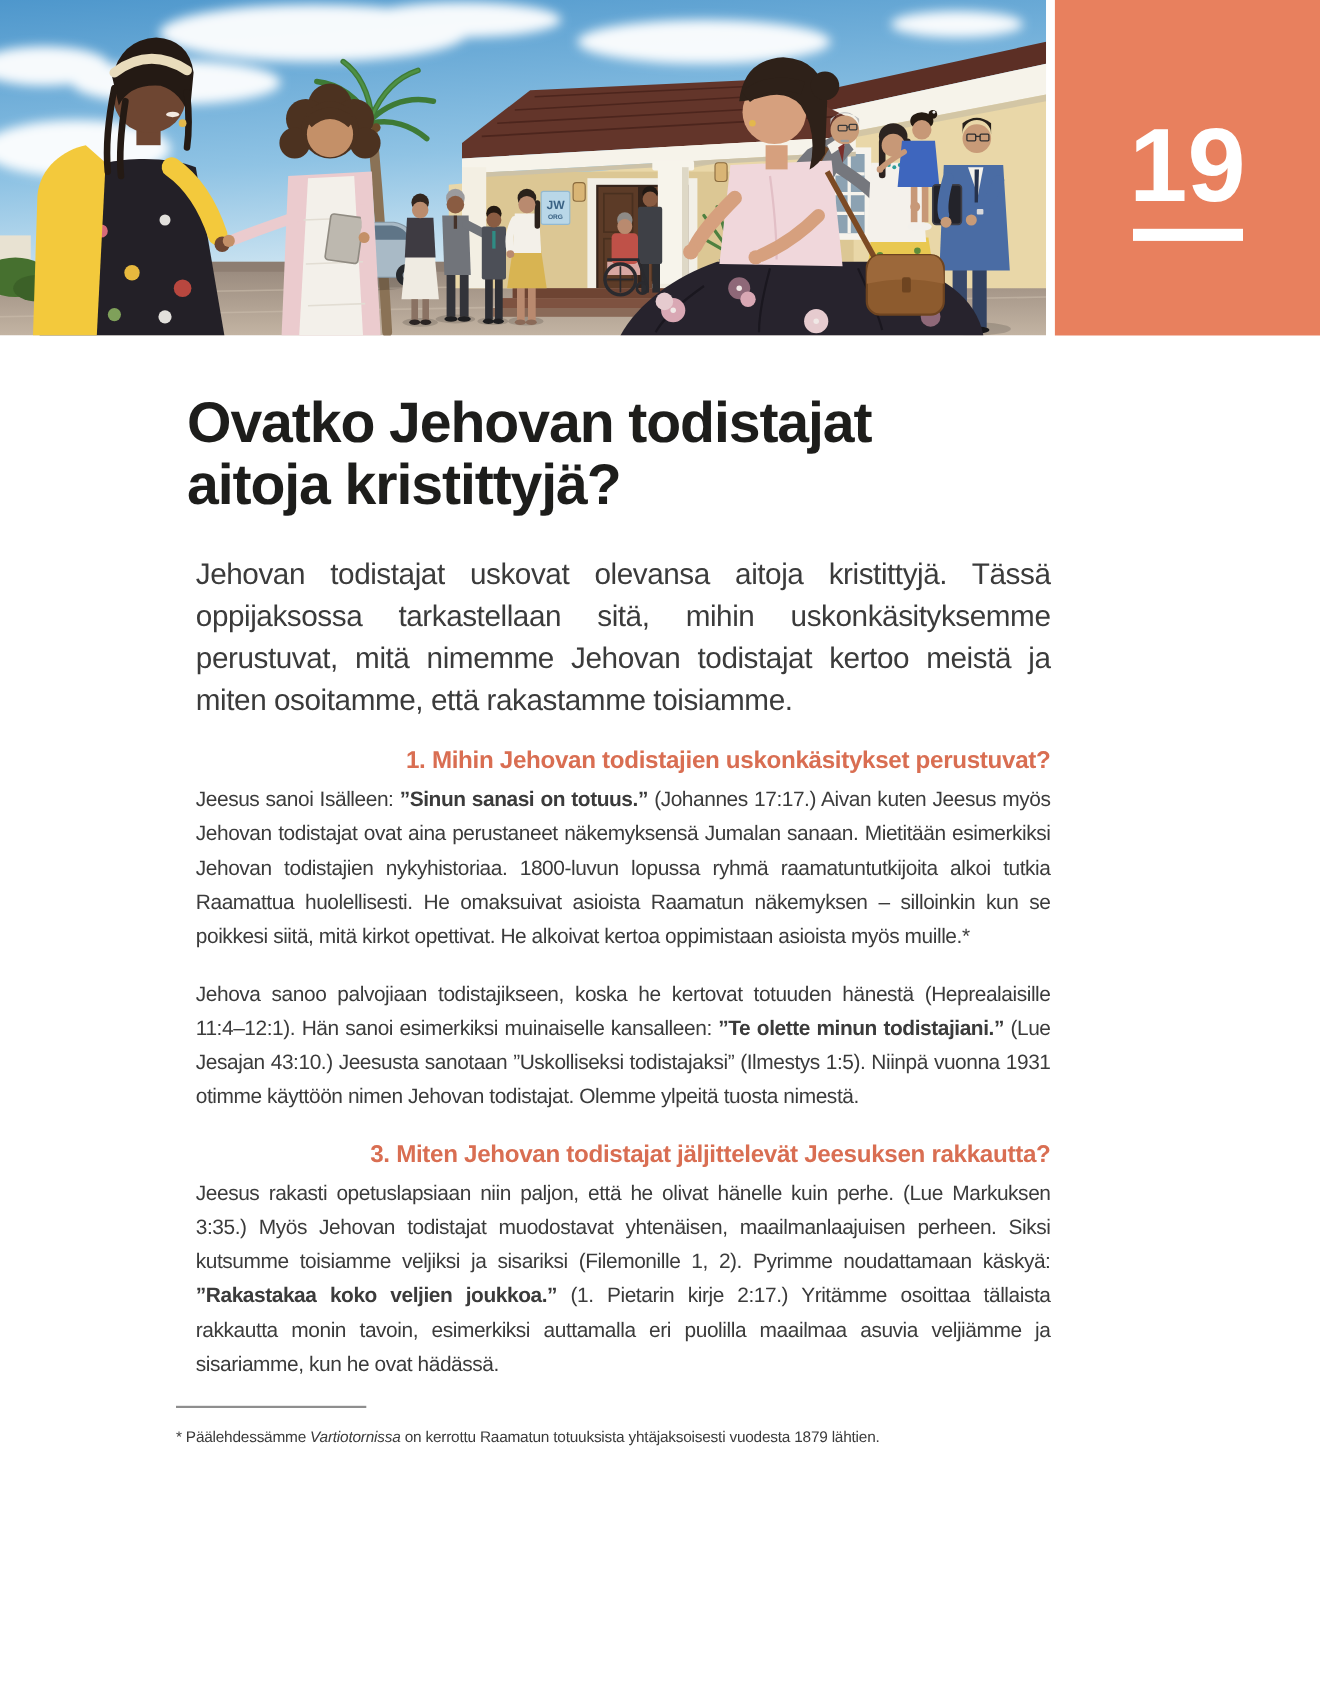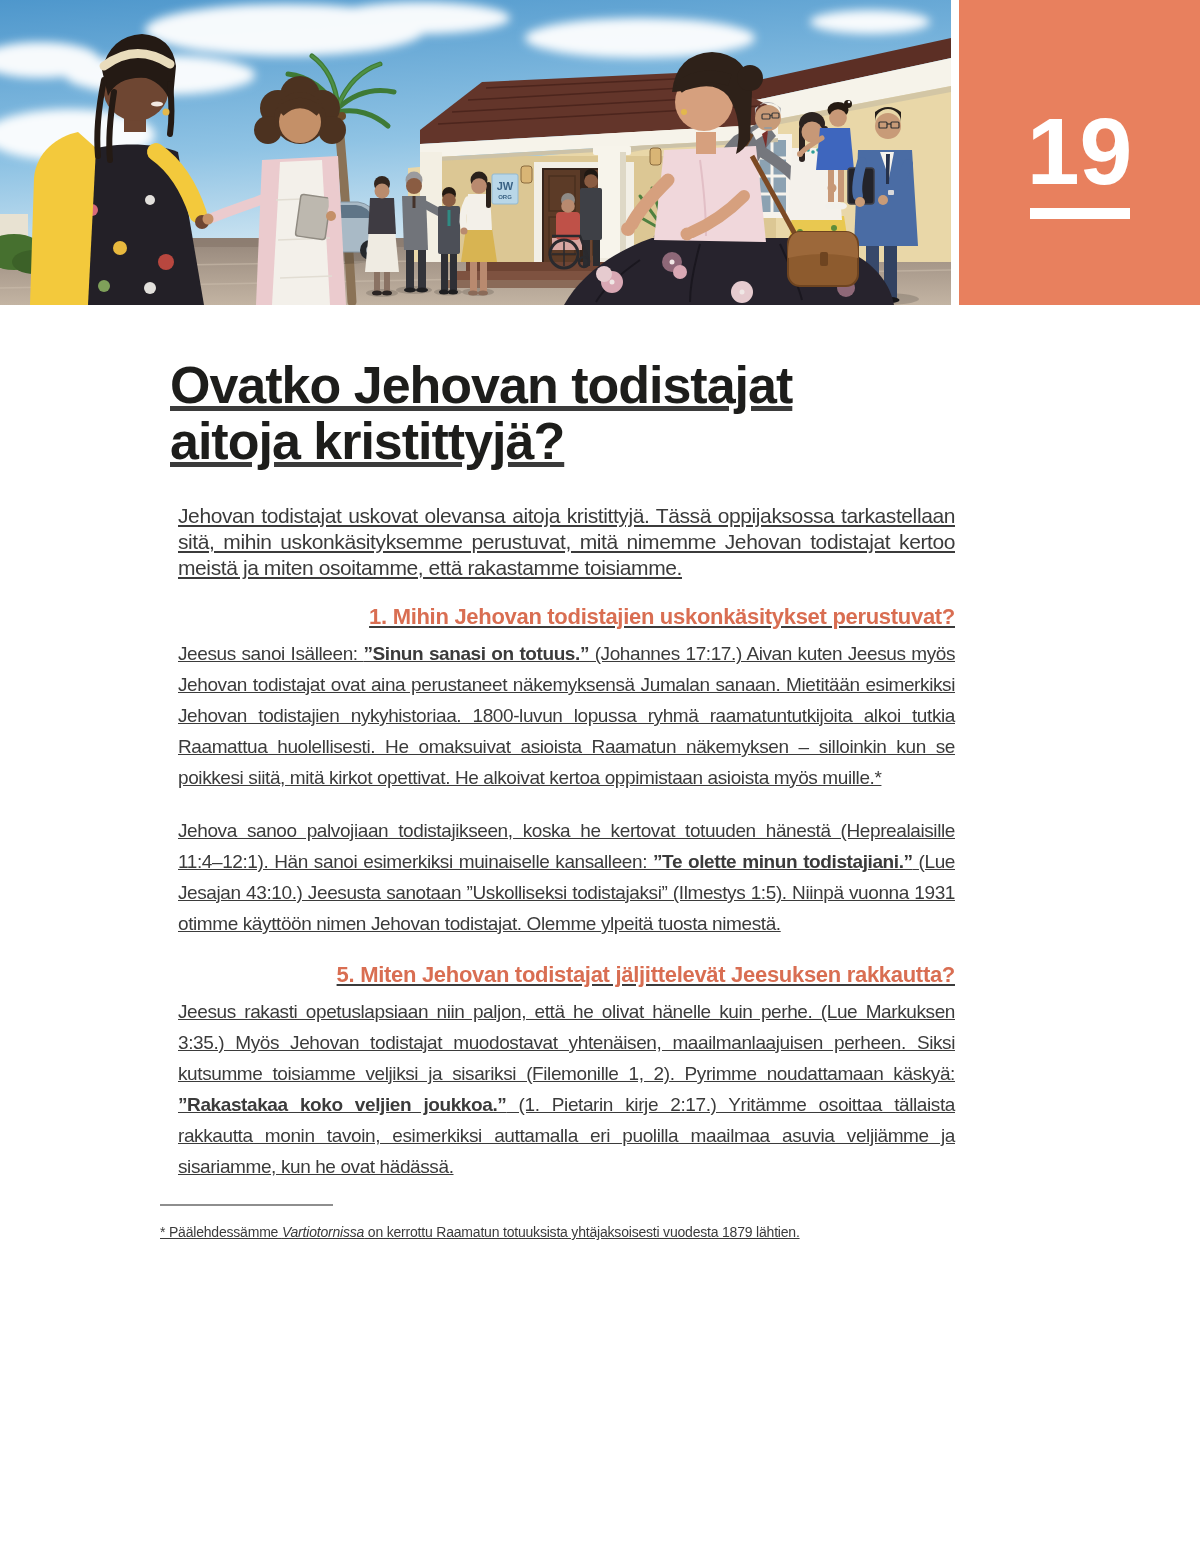--- a/index.html
+++ b/index.html
@@ -1,30 +1,30 @@
 <!DOCTYPE html>
 <html lang="fi" style="--accent: #E8805E; --heading: #D96E52; --title: #1D1D1B; --text: #3B3B3B;"><head>
 <meta charset="utf-8">
 <style>
   html,body{margin:0;padding:0;background:#ffffff;}
   body{width:1200px;font-family:"Liberation Sans",sans-serif;color:var(--text,#3b3b3b);}
-  .page{position:relative;width:1200px;height:1543px;background:#ffffff;overflow:hidden;text-decoration:underline;}
+  .page{position:relative;width:1200px;height:1543px;background:#ffffff;overflow:hidden;}
 
   
   .header{position:relative;width:1200px;height:305px;}
   .hero{position:absolute;left:0;top:0;width:951px;height:305px;overflow:hidden;}
   .lesson-badge{position:absolute;left:959px;top:0;width:241px;height:305px;background:var(--accent,#E8805E);}
   .lesson-number{color:#fff;font-weight:700;font-size:95px;line-height:95px;text-align:center;padding-top:104px;}
   .lesson-bar{width:100px;height:11px;background:#fff;margin:9px auto 0 auto;}
 
   
   .content{margin-left:158px;width:797px;}
   .page-title{margin:52px 0 0 12px;max-width:720px;font-size:52px;line-height:56px;font-weight:700;
               color:var(--title,#1d1d1b);letter-spacing:-1px;}
-  .intro{margin:34px 0 0 20px;font-size:21px;line-height:26px;letter-spacing:-0.4px;
+  .intro{margin:34px 0 0 20px;font-size:27px;line-height:38px;letter-spacing:-0.4px;
          text-align:justify;color:var(--text,#3b3b3b);}
   .section{margin-top:22px;}
   .section-heading{font-size:22px;line-height:28px;font-weight:700;color:var(--heading,#D96E52);
                    letter-spacing:-0.3px;text-align:right;}
   .section-paragraph{margin:7px 0 0 20px;font-size:19px;line-height:31px;letter-spacing:-0.4px;
                      text-align:justify;color:var(--text,#3b3b3b);}
   .section-paragraph b{font-weight:700;}
   .footnote-block{margin-top:22px;}
   .footnote-rule{width:173px;height:2px;background:#8e8e8e;margin:0 0 9px 2px;}
   .footnote{margin-left:2px;width:795px;font-size:14px;line-height:25px;letter-spacing:-0.2px;
@@ -477,21 +477,21 @@
     <div class="section">
       <div class="section-heading">1. Mihin Jehovan todistajien uskonkäsitykset perustuvat?</div>
       <p class="section-paragraph"><span>Jeesus sanoi Isälleen: </span><b>”Sinun sanasi on totuus.”</b><span> (Johannes 17:17.) Aivan kuten Jeesus myös Jehovan todistajat ovat aina perustaneet näkemyksensä Jumalan sanaan. Mietitään esimerkiksi Jehovan todistajien nykyhistoriaa. 1800-luvun lopussa ryhmä raamatuntutkijoita alkoi tutkia Raamattua huolellisesti. He omaksuivat asioista Raamatun näkemyksen – silloinkin kun se poikkesi siitä, mitä kirkot opettivat. He alkoivat kertoa oppimistaan asioista myös muille.*</span></p>
     </div>
 
     <div class="section">
       <p class="section-paragraph"><span>Jehova sanoo palvojiaan todistajikseen, koska he kertovat totuuden hänestä (Heprealaisille 11:4–12:1). Hän sanoi esimerkiksi muinaiselle kansalleen: </span><b>”Te olette minun todistajiani.”</b><span> (Lue Jesajan 43:10.) Jeesusta sanotaan ”Uskolliseksi todistajaksi” (Ilmestys 1:5). Niinpä vuonna 1931 otimme käyttöön nimen Jehovan todistajat. Olemme ylpeitä tuosta nimestä.</span></p>
     </div>
 
     <div class="section">
-      <div class="section-heading">5. Miten Jehovan todistajat jäljittelevät Jeesuksen rakkautta?</div>
+      <div class="section-heading">3. Miten Jehovan todistajat jäljittelevät Jeesuksen rakkautta?</div>
       <p class="section-paragraph"><span>Jeesus rakasti opetuslapsiaan niin paljon, että he olivat hänelle kuin perhe. (Lue Markuksen 3:35.) Myös Jehovan todistajat muodostavat yhtenäisen, maailmanlaajuisen perheen. Siksi kutsumme toisiamme veljiksi ja sisariksi (Filemonille 1, 2). Pyrimme noudattamaan käskyä: </span><b>”Rakastakaa koko veljien joukkoa.”</b><span> (1. Pietarin kirje 2:17.) Yritämme osoittaa tällaista rakkautta monin tavoin, esimerkiksi auttamalla eri puolilla maailmaa asuvia veljiämme ja sisariamme, kun he ovat hädässä.</span></p>
     </div>
 
     <div class="footnote-block">
       <div class="footnote-rule"></div>
       <p class="footnote"><span>* Päälehdessämme </span><i>Vartiotornissa</i><span> on kerrottu Raamatun totuuksista yhtäjaksoisesti vuodesta 1879 lähtien.</span></p>
     </div>
   </div>
 
 </div>

